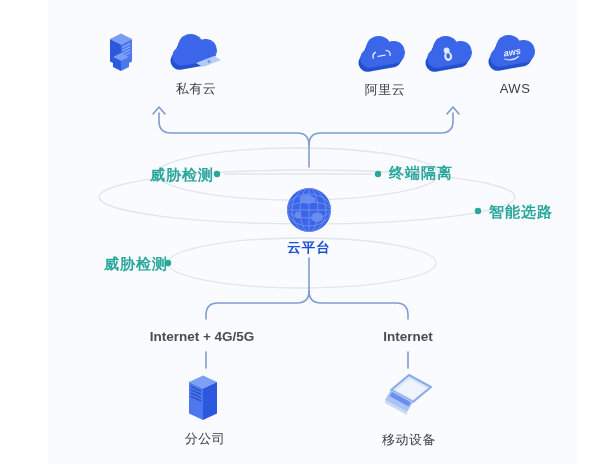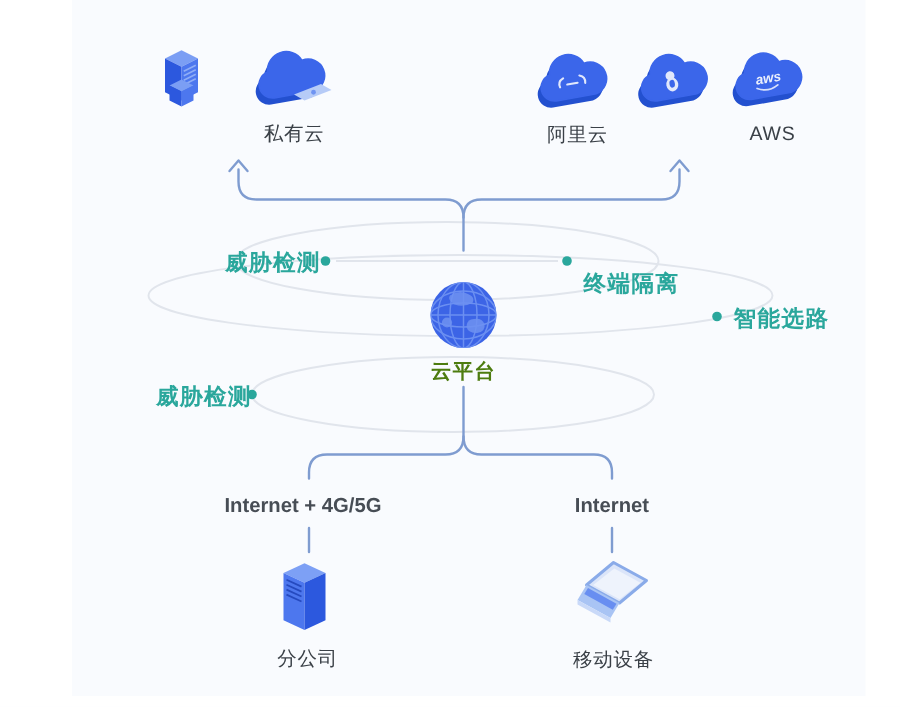--- a/index.html
+++ b/index.html
@@ -8,21 +8,21 @@
   .content-bg{position:absolute;left:48px;top:0;width:529px;height:464px;background:#f9fbfe;}
   .lines{position:absolute;left:0;top:0;width:600px;height:471px;}
   .icon{position:absolute;}
   .node-label{position:absolute;text-align:center;font-size:13px;font-weight:500;
               color:#3a4047;letter-spacing:.5px;white-space:nowrap;}
   .feature-label{position:absolute;font-size:15px;font-weight:700;color:#2aa79c;
                  letter-spacing:1px;white-space:nowrap;}
   .conn-label{position:absolute;text-align:center;width:160px;font-size:13.5px;
               color:#474d55;font-weight:700;white-space:nowrap;}
   .center-label{position:absolute;text-align:center;font-size:13.5px;font-weight:600;
-                color:#4d7c0f;letter-spacing:1px;}
+                color:#1d4ed8;letter-spacing:1px;}
 </style>
 </head>
 <body>
 
 <div class="stage">
   <div class="content-bg"></div>
 
   <svg class="lines" viewBox="0 0 600 471">
 
     <g fill="none" stroke="#e1e5ec" stroke-width="1.3">
@@ -133,21 +133,21 @@
         <ellipse cx="23" cy="23" rx="22" ry="8"></ellipse>
         <ellipse cx="23" cy="23" rx="22" ry="16"></ellipse>
         <line x1="1" y1="23" x2="45" y2="23"></line>
         <line x1="23" y1="1" x2="23" y2="45"></line>
       </g>
     </g>
   </svg>
   <div class="center-label" style="left:277px;top:239px;width:64px">云平台</div>
 
   <div class="feature-label" style="left:150px;top:166px">威胁检测</div>
-  <div class="feature-label" style="left:389px;top:180px">终端隔离</div>
+  <div class="feature-label" style="left:389px;top:164px">终端隔离</div>
   <div class="feature-label" style="left:489px;top:203px">智能选路</div>
   <div class="feature-label" style="left:104px;top:255px">威胁检测</div>
 
   <div class="conn-label" style="left:122px;top:329px">Internet + 4G/5G</div>
   <div class="conn-label" style="left:328px;top:329px">Internet</div>
 
   <svg class="icon" style="left:182px;top:371px" width="42" height="54" viewBox="0 0 42 54">
     <polygon points="7,11 21,4.5 35,11 21,17.5" fill="#7da0f5"></polygon>
     <polygon points="7,11 21,17.5 21,49 7,42.5" fill="#4d77ee"></polygon>
     <polygon points="35,11 21,17.5 21,49 35,42.5" fill="#2c58de"></polygon>

